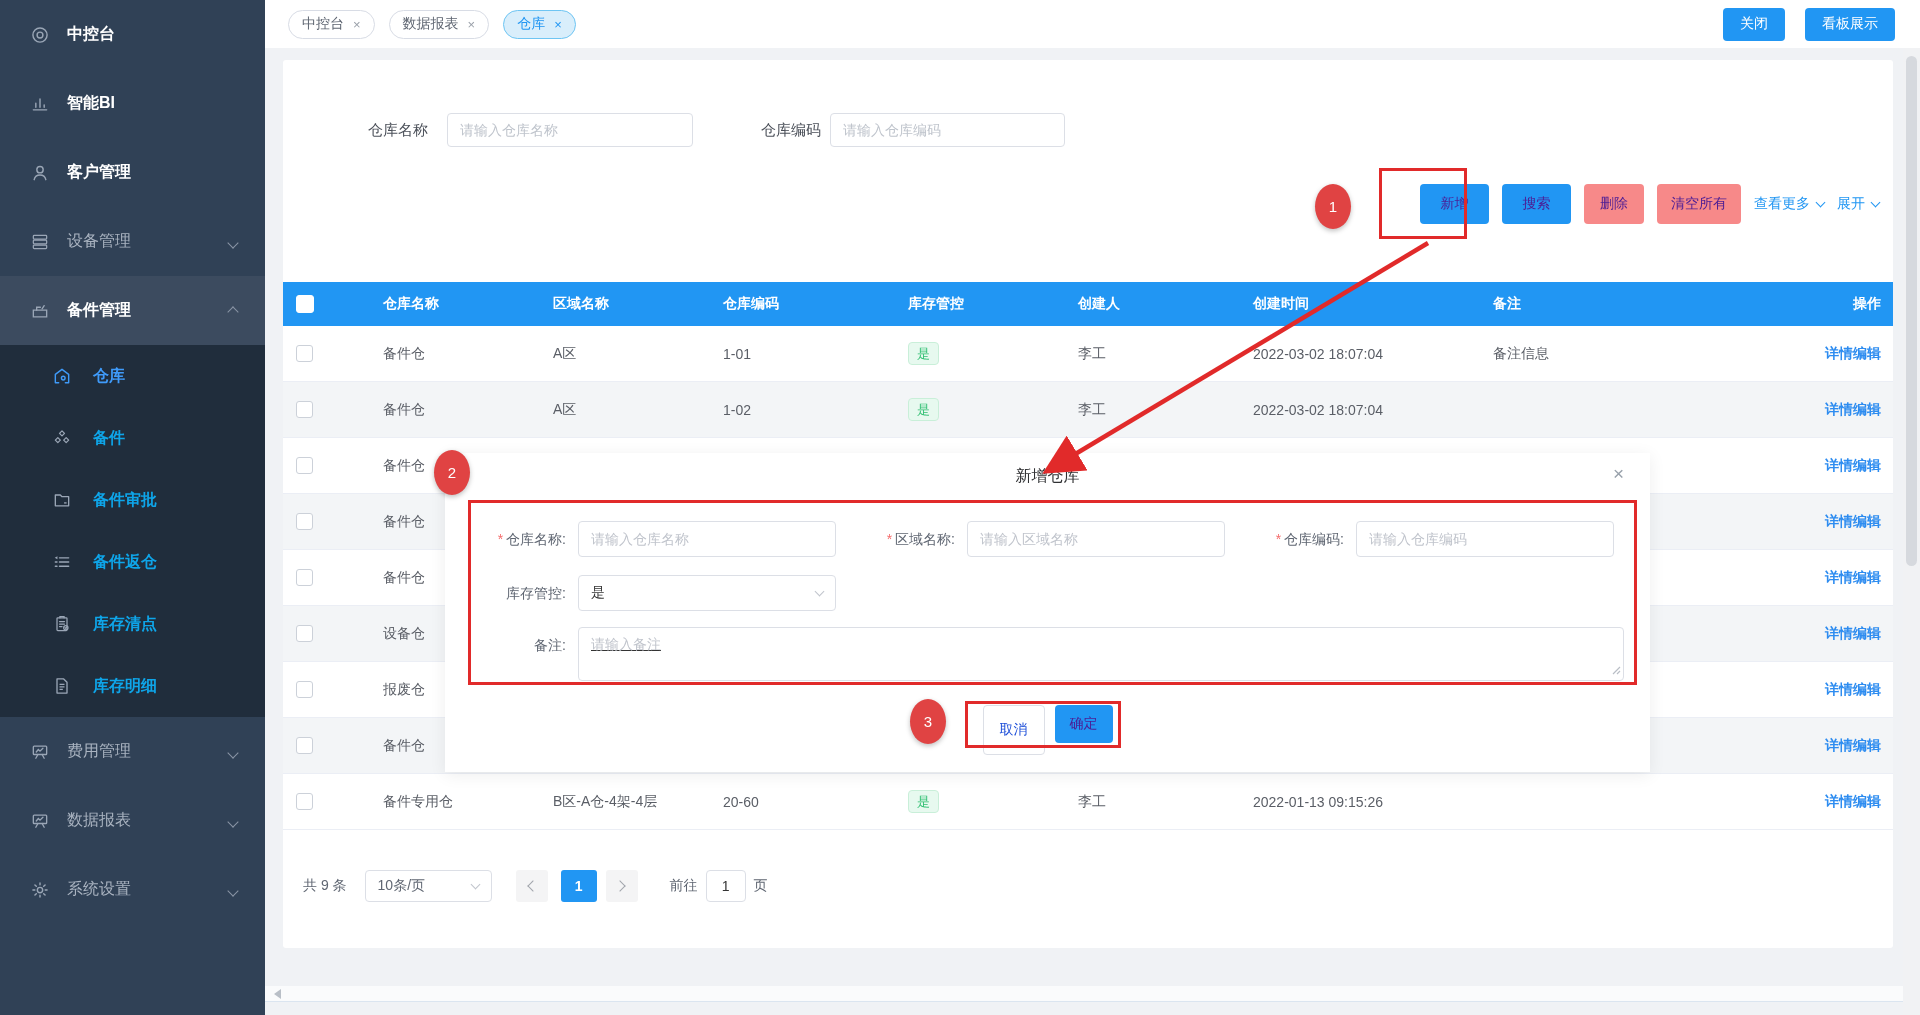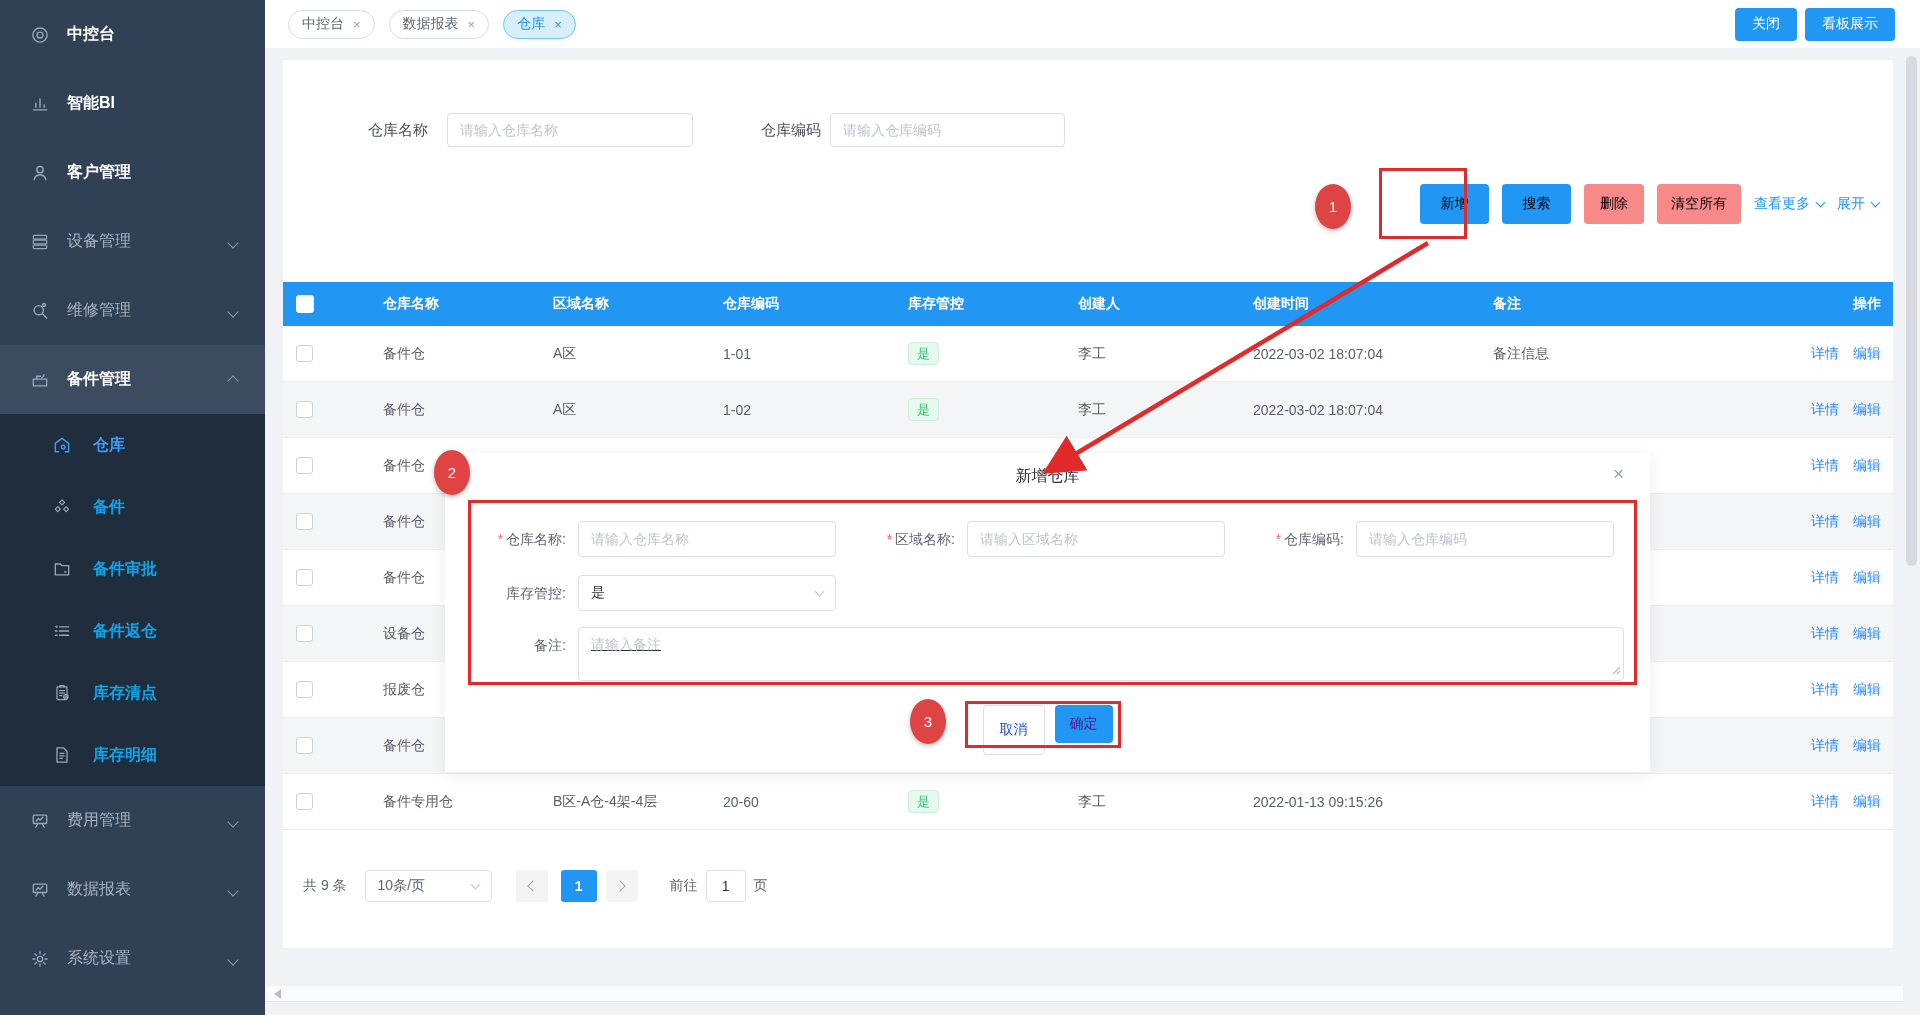--- a/index.html
+++ b/index.html
@@ -28,50 +28,50 @@
 .chv.up { transform:rotate(-135deg); margin-top:4px; }
 .chv.left { transform:rotate(135deg); margin:0 0 0 3px; }
 .chv.right { transform:rotate(-45deg); margin:0 3px 0 0; }
 
 .topbar { position:absolute; left:265px; right:0; top:0; height:48px; background:#fff; display:flex; align-items:center; padding:0 25px 0 23px; z-index:4; }
 .tabs { display:flex; gap:14px; }
 .tabpill { height:29px; border:1px solid #d8dce5; border-radius:15px; display:flex; align-items:center; padding:0 13px; font-size:14px; color:#5f6672; background:#fff; cursor:pointer; }
 .tabpill .x { margin-left:9px; color:#9aa0a9; font-size:13px; line-height:1; }
 .tabpill.active { background:#d9eefb; border-color:#6ec5f3; color:#2196f3; }
 .tabpill.active .x { color:#2196f3; }
-.topbar-actions { margin-left:auto; display:flex; gap:8px;padding-left:12px; }
+.topbar-actions { margin-left:auto; display:flex; gap:20px;padding-left:12px; }
 .tbtn { height:33px; padding:0 17px; background:#2196f3; color:#fff; border:none; border-radius:4px; font-size:14px; cursor:pointer; }
 
 .card { position:absolute; left:283px; top:60px; width:1610px; height:888px; background:#fff; border-radius:3px; z-index:3; }
 .search-row { display:flex; align-items:center; padding-left:85px; margin-top:53px; height:34px; color:#4a4f58; font-size:15px; }
 .search-row .f-label { flex:none; }
 .si { height:34px; border:1px solid #dcdfe6; border-radius:4px; padding:0 12px; font-size:14px; color:#333; outline:none; }
 .si::placeholder { color:#bfc4cc; }
 .si.w1 { width:246px; margin-left:19px; }
 .si.w2 { width:235px; margin-left:9px; }
 .lbl2 { margin-left:68px; }
 .toolbar { display:flex; align-items:center; justify-content:flex-end; margin-top:37px; height:40px; padding-right:14px; gap:13px; }
-.btn { height:40px; border:none; border-radius:4px; color:#000000; font-size:14px; cursor:pointer; }
+.btn { height:40px; border:none; border-radius:4px; color:#4c1d95; font-size:14px; cursor:pointer; }
 .btn.blue { background:#2196f3; }
 .btn.red { background:#f78989; }
 .w69{width:69px;} .w60{width:60px;} .w84{width:84px;}
 .tlink { color:#2196f3; font-size:14px; display:flex; align-items:center; gap:7px; cursor:pointer; white-space:nowrap; }
 .tlink .chv { width:7px; height:7px; border-width:0 1.4px 1.4px 0; border-style:solid; }
 
 .table { margin-top:58px; }
 .tr { display:grid; grid-template-columns:70px 170px 170px 185px 170px 175px 240px 1fr 140px; align-items:center; height:56px; border-bottom:1px solid #ebeef5; background:#fff; }
 .tr.alt { background:#f3f5f7; }
 .tr.thead { height:44px; background:#2196f3; color:#fff; font-weight:bold; border-bottom:none; }
 .td { padding-left:30px; white-space:nowrap; overflow:hidden; }
 .td.ops { padding-left:0; padding-right:12px; text-align:right; }
 .cbcell { padding-left:13px; }
 .cb { width:17px; height:17px; border:1px solid #ccd1d9; border-radius:3px; background:#fff; cursor:pointer; }
 .thead .cb { width:18px; height:18px; border-color:#fff; }
 .badge { display:inline-block; min-width:30px; padding:4px 8px; background:#e7f9ef; border:1px solid #c9efd9; border-radius:4px; color:#2fbf71; font-size:13px; text-align:center; line-height:1; }
-.oplink { color:#2d8cf0; margin-left:14px; text-decoration:none; cursor:pointer; }
+.oplink { color:#2d8cf0; text-decoration:none; cursor:pointer;font-weight:bold; }
 
 .pager { display:flex; align-items:center; margin:40px 0 0 20px; font-size:14px; color:#5f6672; }
 .psize { width:127px; height:32px; border:1px solid #dcdfe6; border-radius:4px; display:flex; align-items:center; justify-content:space-between; padding:0 12px; margin-left:18px; color:#5f6672; cursor:pointer; }
 .psize .chv { color:#c0c4cc; width:7px; height:7px; }
 .pbtn { width:32px; height:32px; background:#f4f4f5; border-radius:3px; display:flex; align-items:center; justify-content:center; color:#a0a4ab; cursor:pointer; }
 .pbtn.prev { margin-left:24px; }
 .pbtn.next { margin-left:9px; }
 .pcur { width:36px; height:32px; background:#2196f3; color:#fff; border-radius:3px; display:flex; align-items:center; justify-content:center; font-weight:bold; margin-left:13px; cursor:pointer; }
 .pgoto-label { margin-left:32px; }
 .pgoto-input { width:40px; height:32px; border:1px solid #dcdfe6; border-radius:4px; text-align:center; font-size:14px; color:#333; margin-left:8px; outline:none; }
@@ -142,31 +142,20 @@
     <span class="ico">
         <svg viewBox="0 0 24 24" fill="none" stroke="currentColor" stroke-width="1.5">
           <rect x="4" y="4" width="16" height="4.4" rx="1"></rect>
           <rect x="4" y="9.8" width="16" height="4.4" rx="1"></rect>
           <rect x="4" y="15.6" width="16" height="4.4" rx="1"></rect>
         </svg>
       </span>
     <span class="lbl">设备管理</span>
     <span class="chv-wrap"><i class="chv"></i></span>
   </div>
-  <div class="sb-item">
-    <span class="ico">
-        <svg viewBox="0 0 24 24" fill="none" stroke="currentColor" stroke-width="1.7" stroke-linecap="round">
-          <circle cx="10.5" cy="11" r="5.5"></circle>
-          <path d="M14.6 15.1L20 20.5"></path>
-          <circle cx="16.8" cy="4.8" r="1.8"></circle>
-        </svg>
-      </span>
-    <span class="lbl">维修管理</span>
-    <span class="chv-wrap"><i class="chv"></i></span>
-  </div>
   <div class="sb-item lit parent-active">
     <span class="ico">
         <svg viewBox="0 0 24 24" fill="none" stroke="currentColor" stroke-width="1.6" stroke-linecap="round">
           <path d="M4 11h16v8H4z"></path>
           <path d="M8 11V7.5h4.5M14.5 9.5l2.5-4"></path>
         </svg>
       </span>
     <span class="lbl">备件管理</span>
     <span class="chv-wrap"><i class="chv up"></i></span>
   </div>

